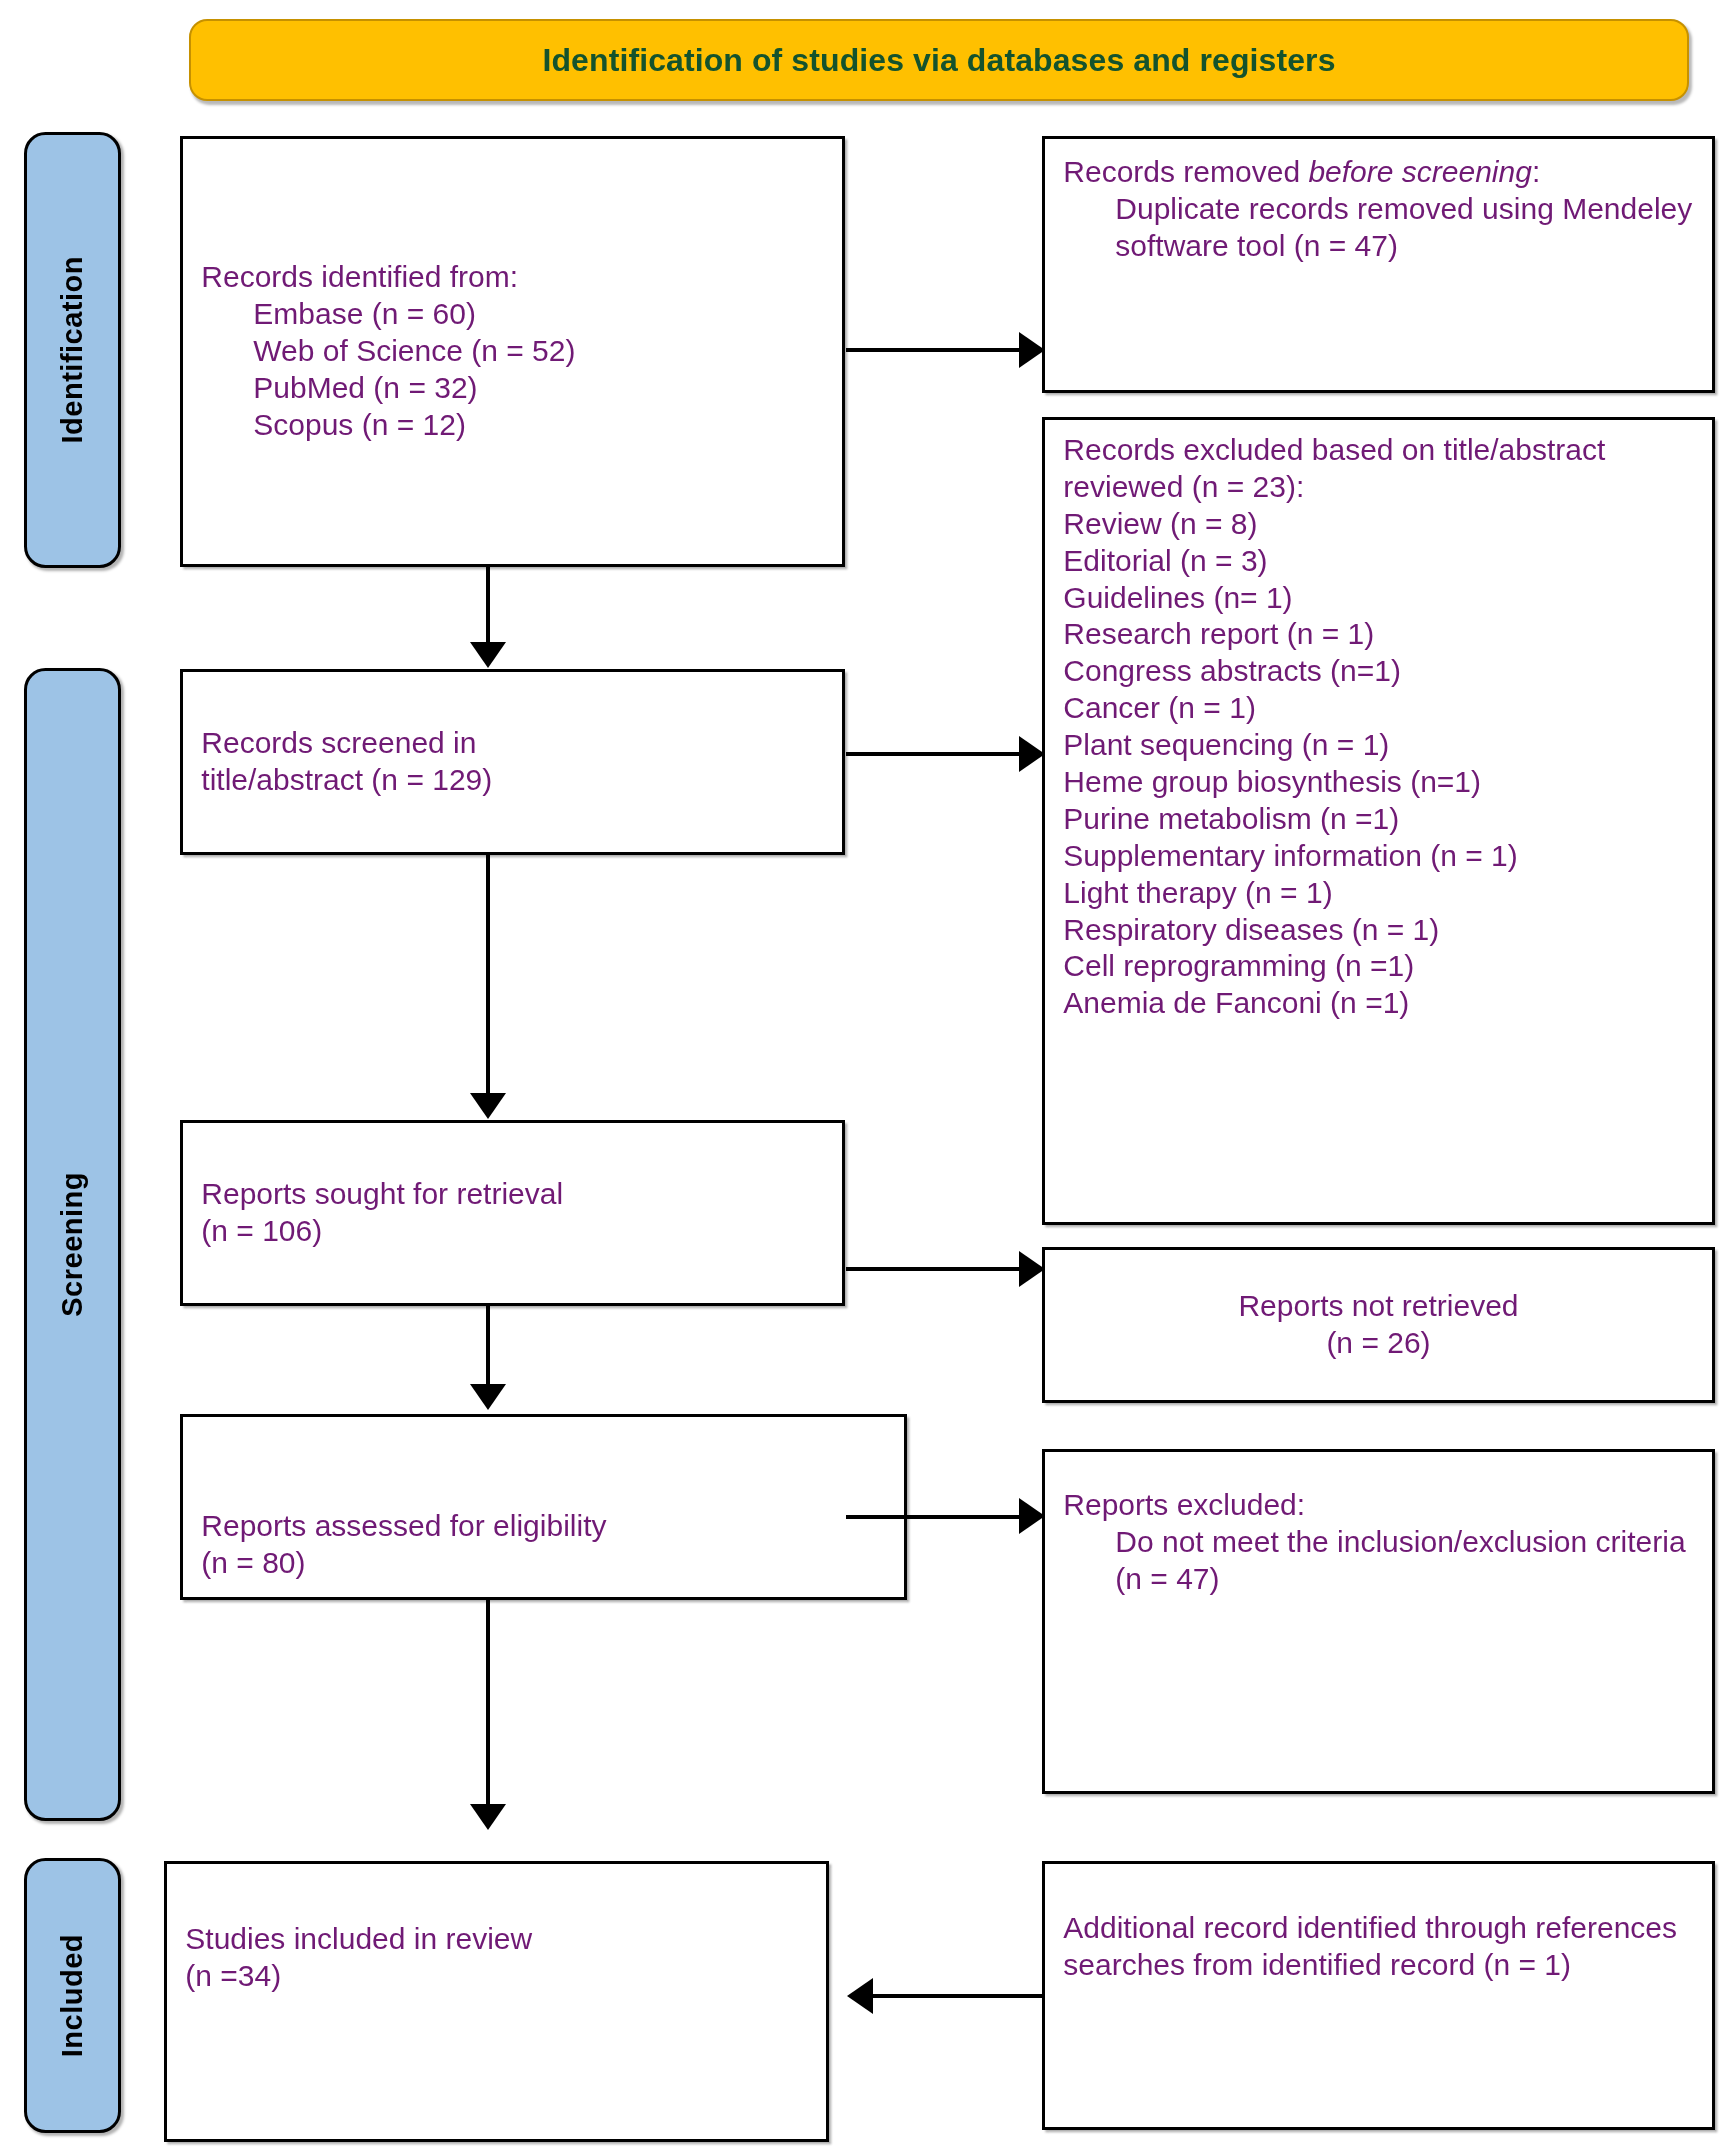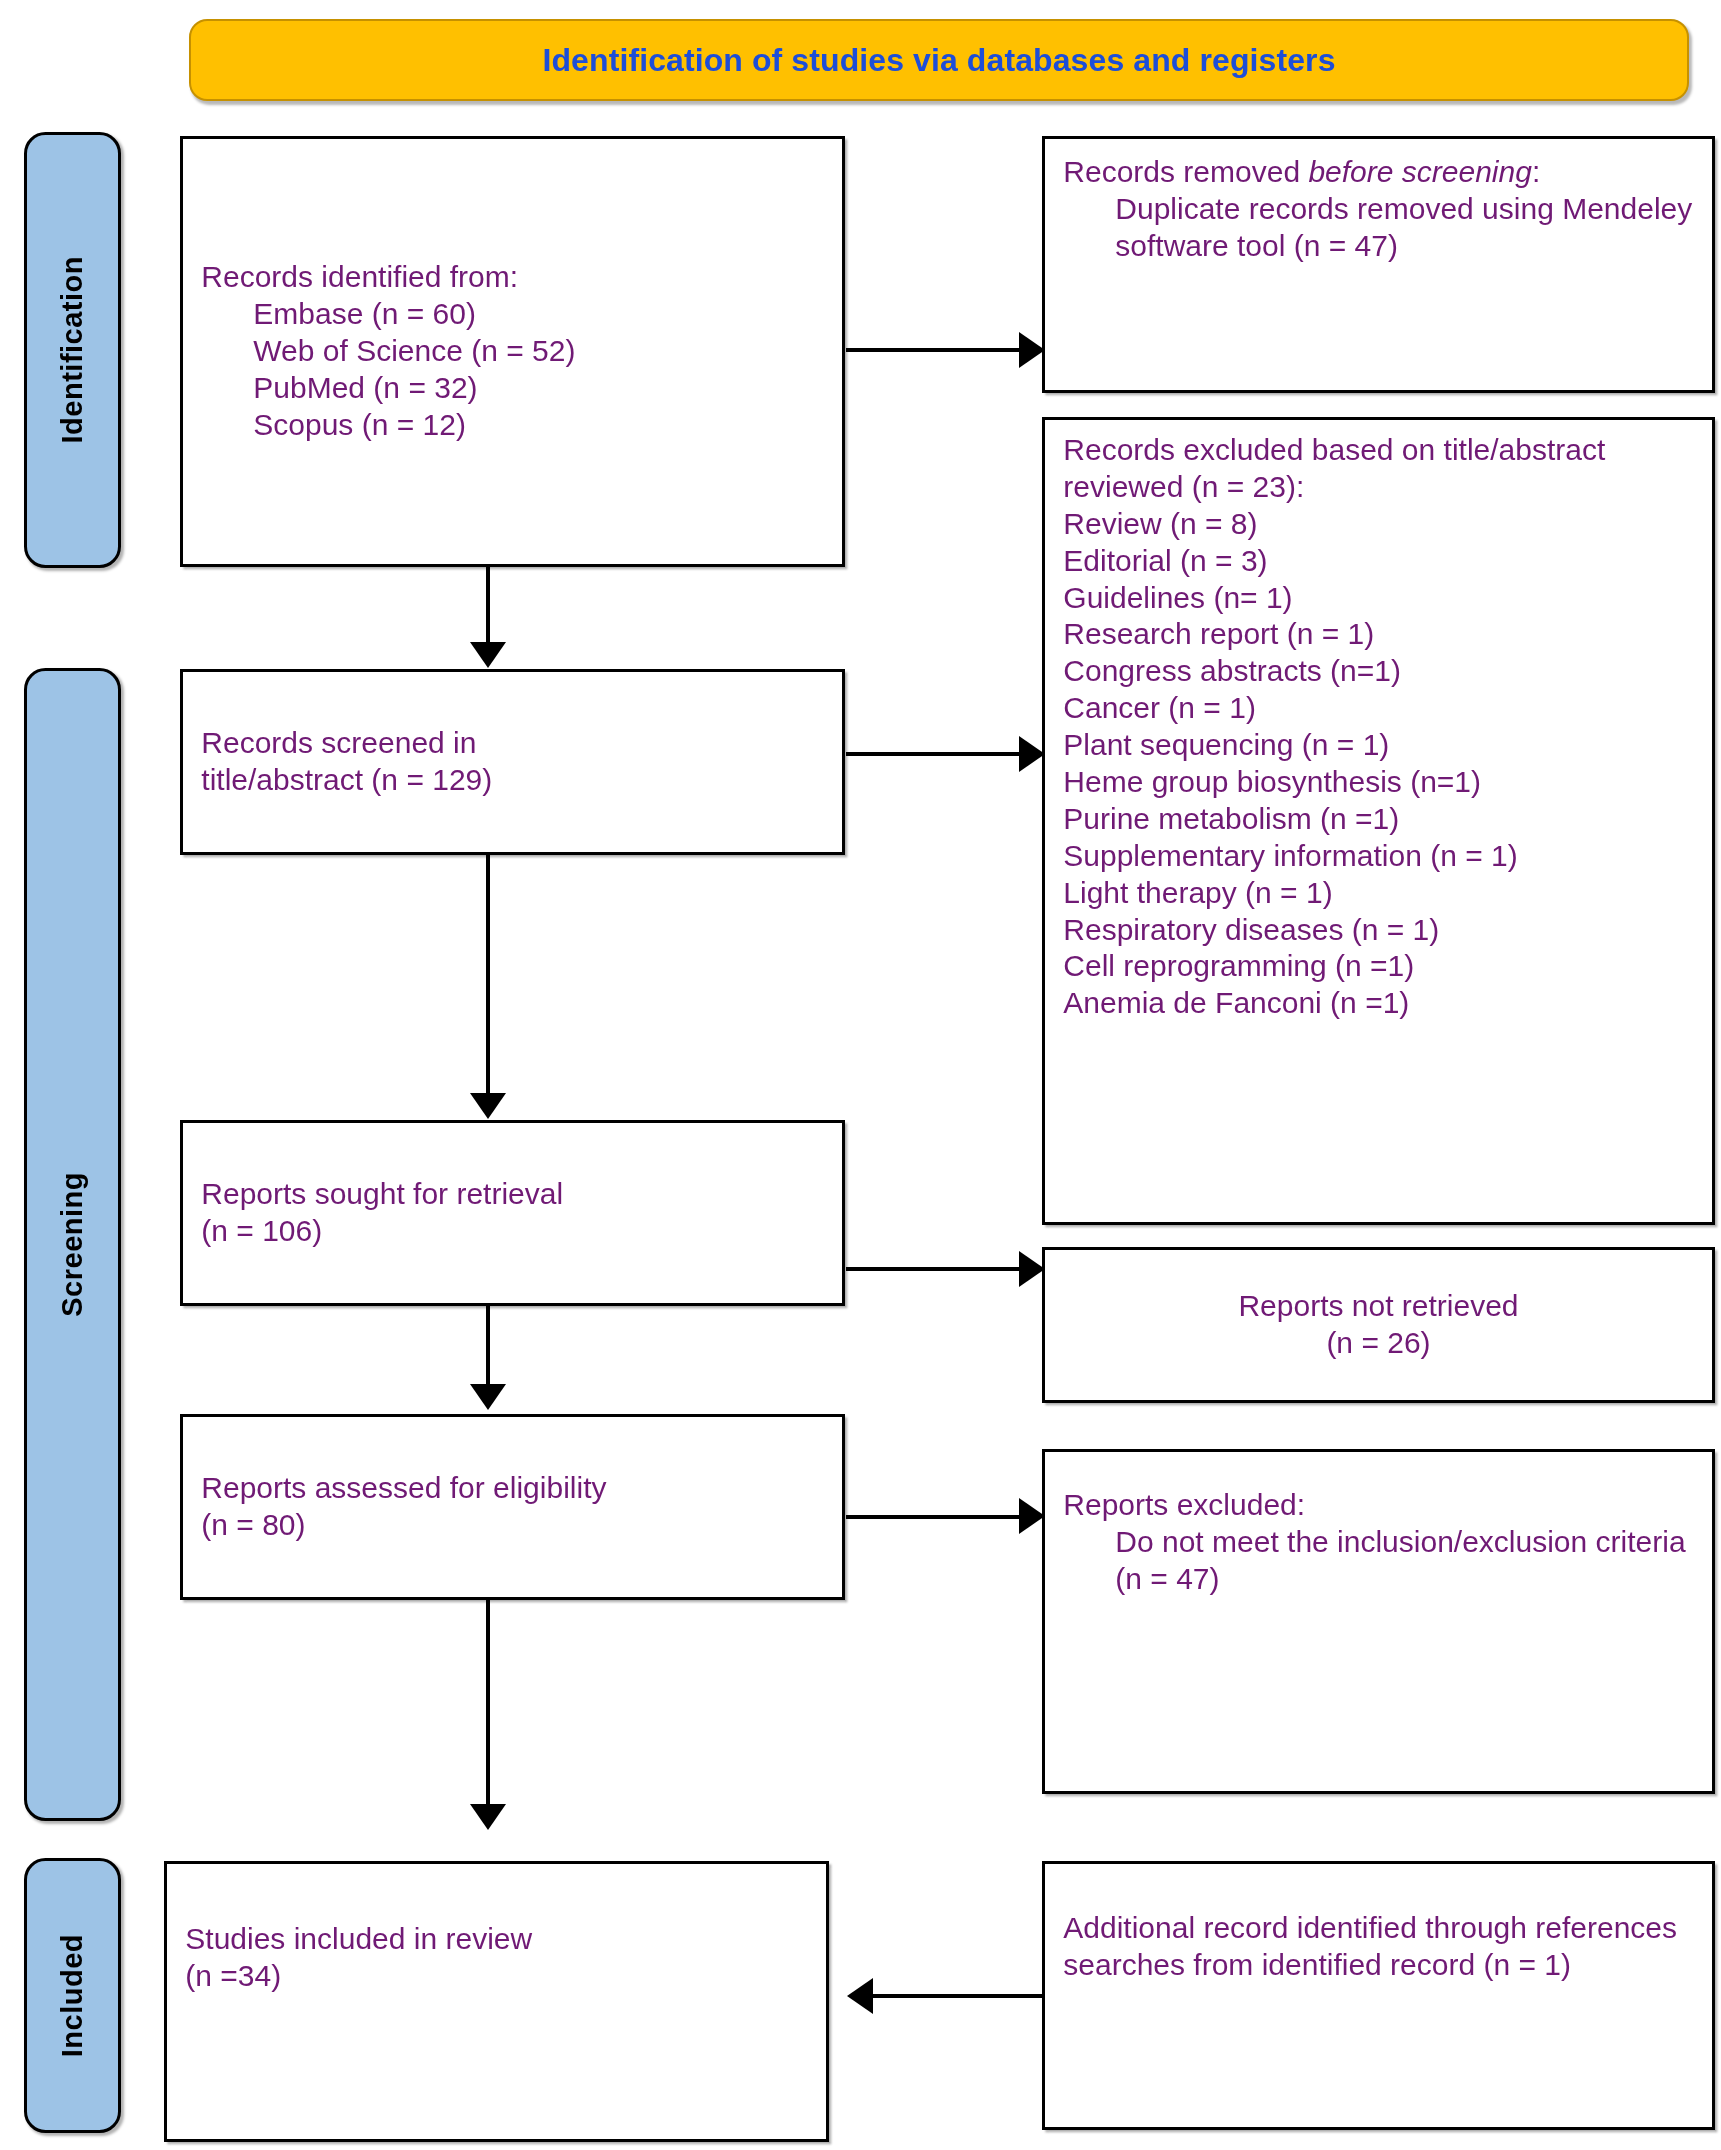--- a/index.html
+++ b/index.html
@@ -32,21 +32,21 @@
     box-sizing: border-box;
     display: flex;
     align-items: center;
     justify-content: center;
     box-shadow: 2.2px 3.2px 2.7px rgba(0,0,0,0.28);
   }
   .banner-text {
     font-size: 32px;
     font-weight: bold;
     letter-spacing: 0.1px;
-    color: #1d4ed8;
+    color: #14532d;
     text-align: right;
     white-space: nowrap;
   }
 
   
   .vlabel {
     position: absolute;
     background: #9DC3E6;
     border: 3.8px solid #000000;
     border-radius: 21.5px;
@@ -196,21 +196,21 @@
   <div class="box vcenter" style="left:180px; top:1120px; width:665px; height:186px;">
     <p>Reports sought for retrieval</p>
     <p>(n = 106)</p>
   </div>
 
   <div class="box vcenter" style="left:1042px; top:1247px; width:673px; height:156px;text-align:center;">
     <p>Reports not retrieved</p>
     <p>(n = 26)</p>
   </div>
 
-  <div class="box vcenter" style="left:180px; top:1414px; width:665px; height:186px;">
+  <div class="box vcenter" style="left:180px; top:1414px; width:727px; height:186px;justify-content:flex-end;">
     <p>Reports assessed for eligibility</p>
     <p>(n = 80)</p>
   </div>
 
   <div class="box" style="left:1042px; top:1449px; width:673px; height:345px; padding-top:35px;">
     <p>Reports excluded:</p>
     <p class="hang">Do not meet the inclusion/exclusion criteria (n = 47)</p>
   </div>
 
   <div class="box" style="left:164px; top:1861px; width:665px; height:281px; padding-top:57px;">

